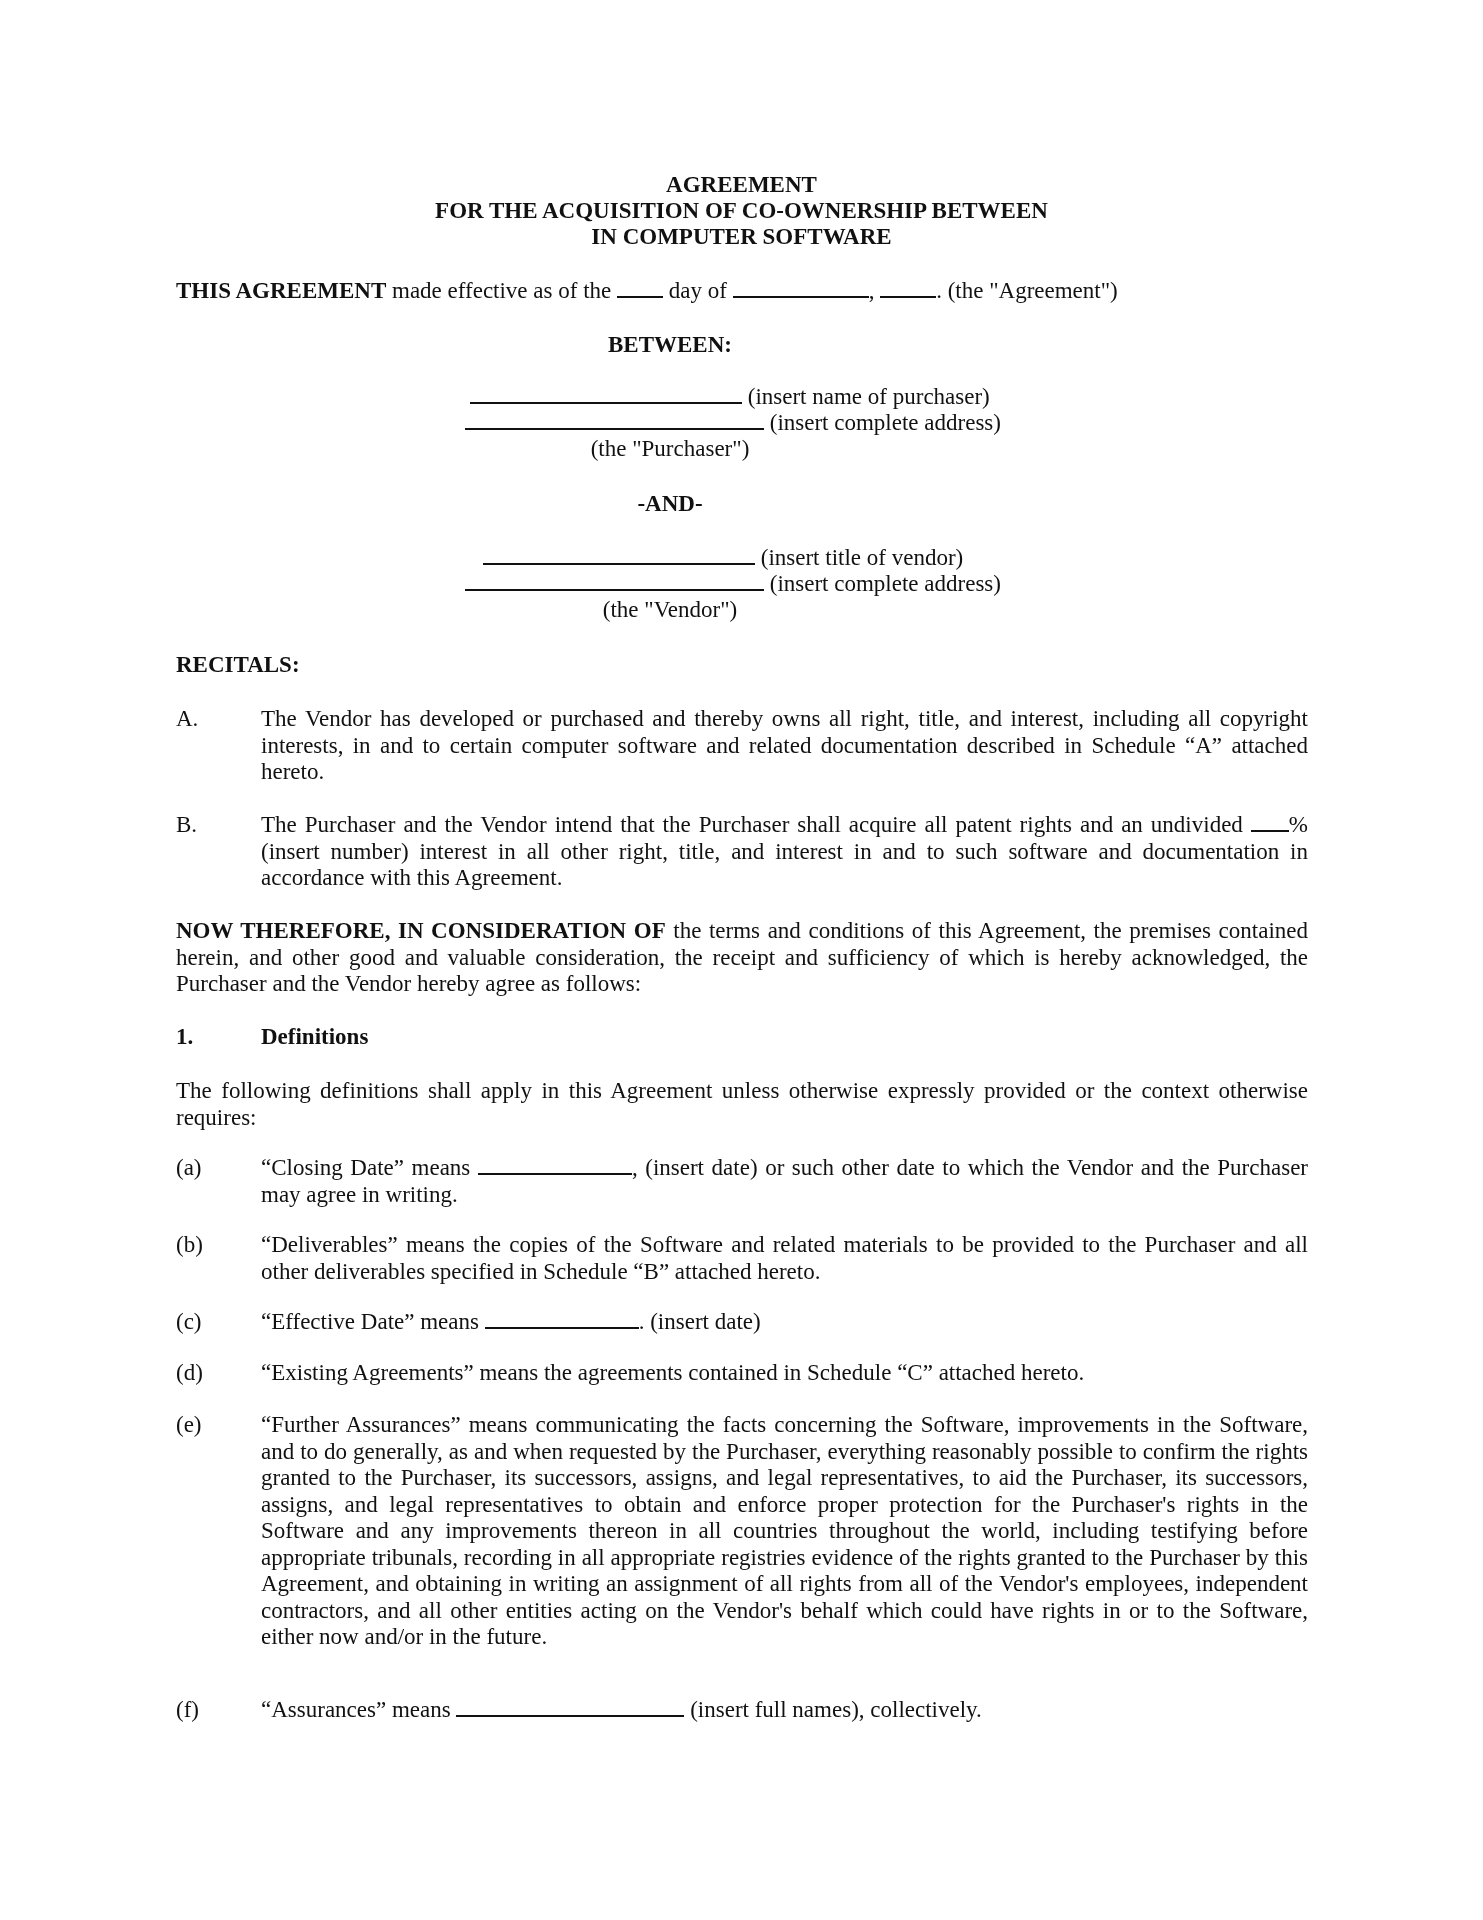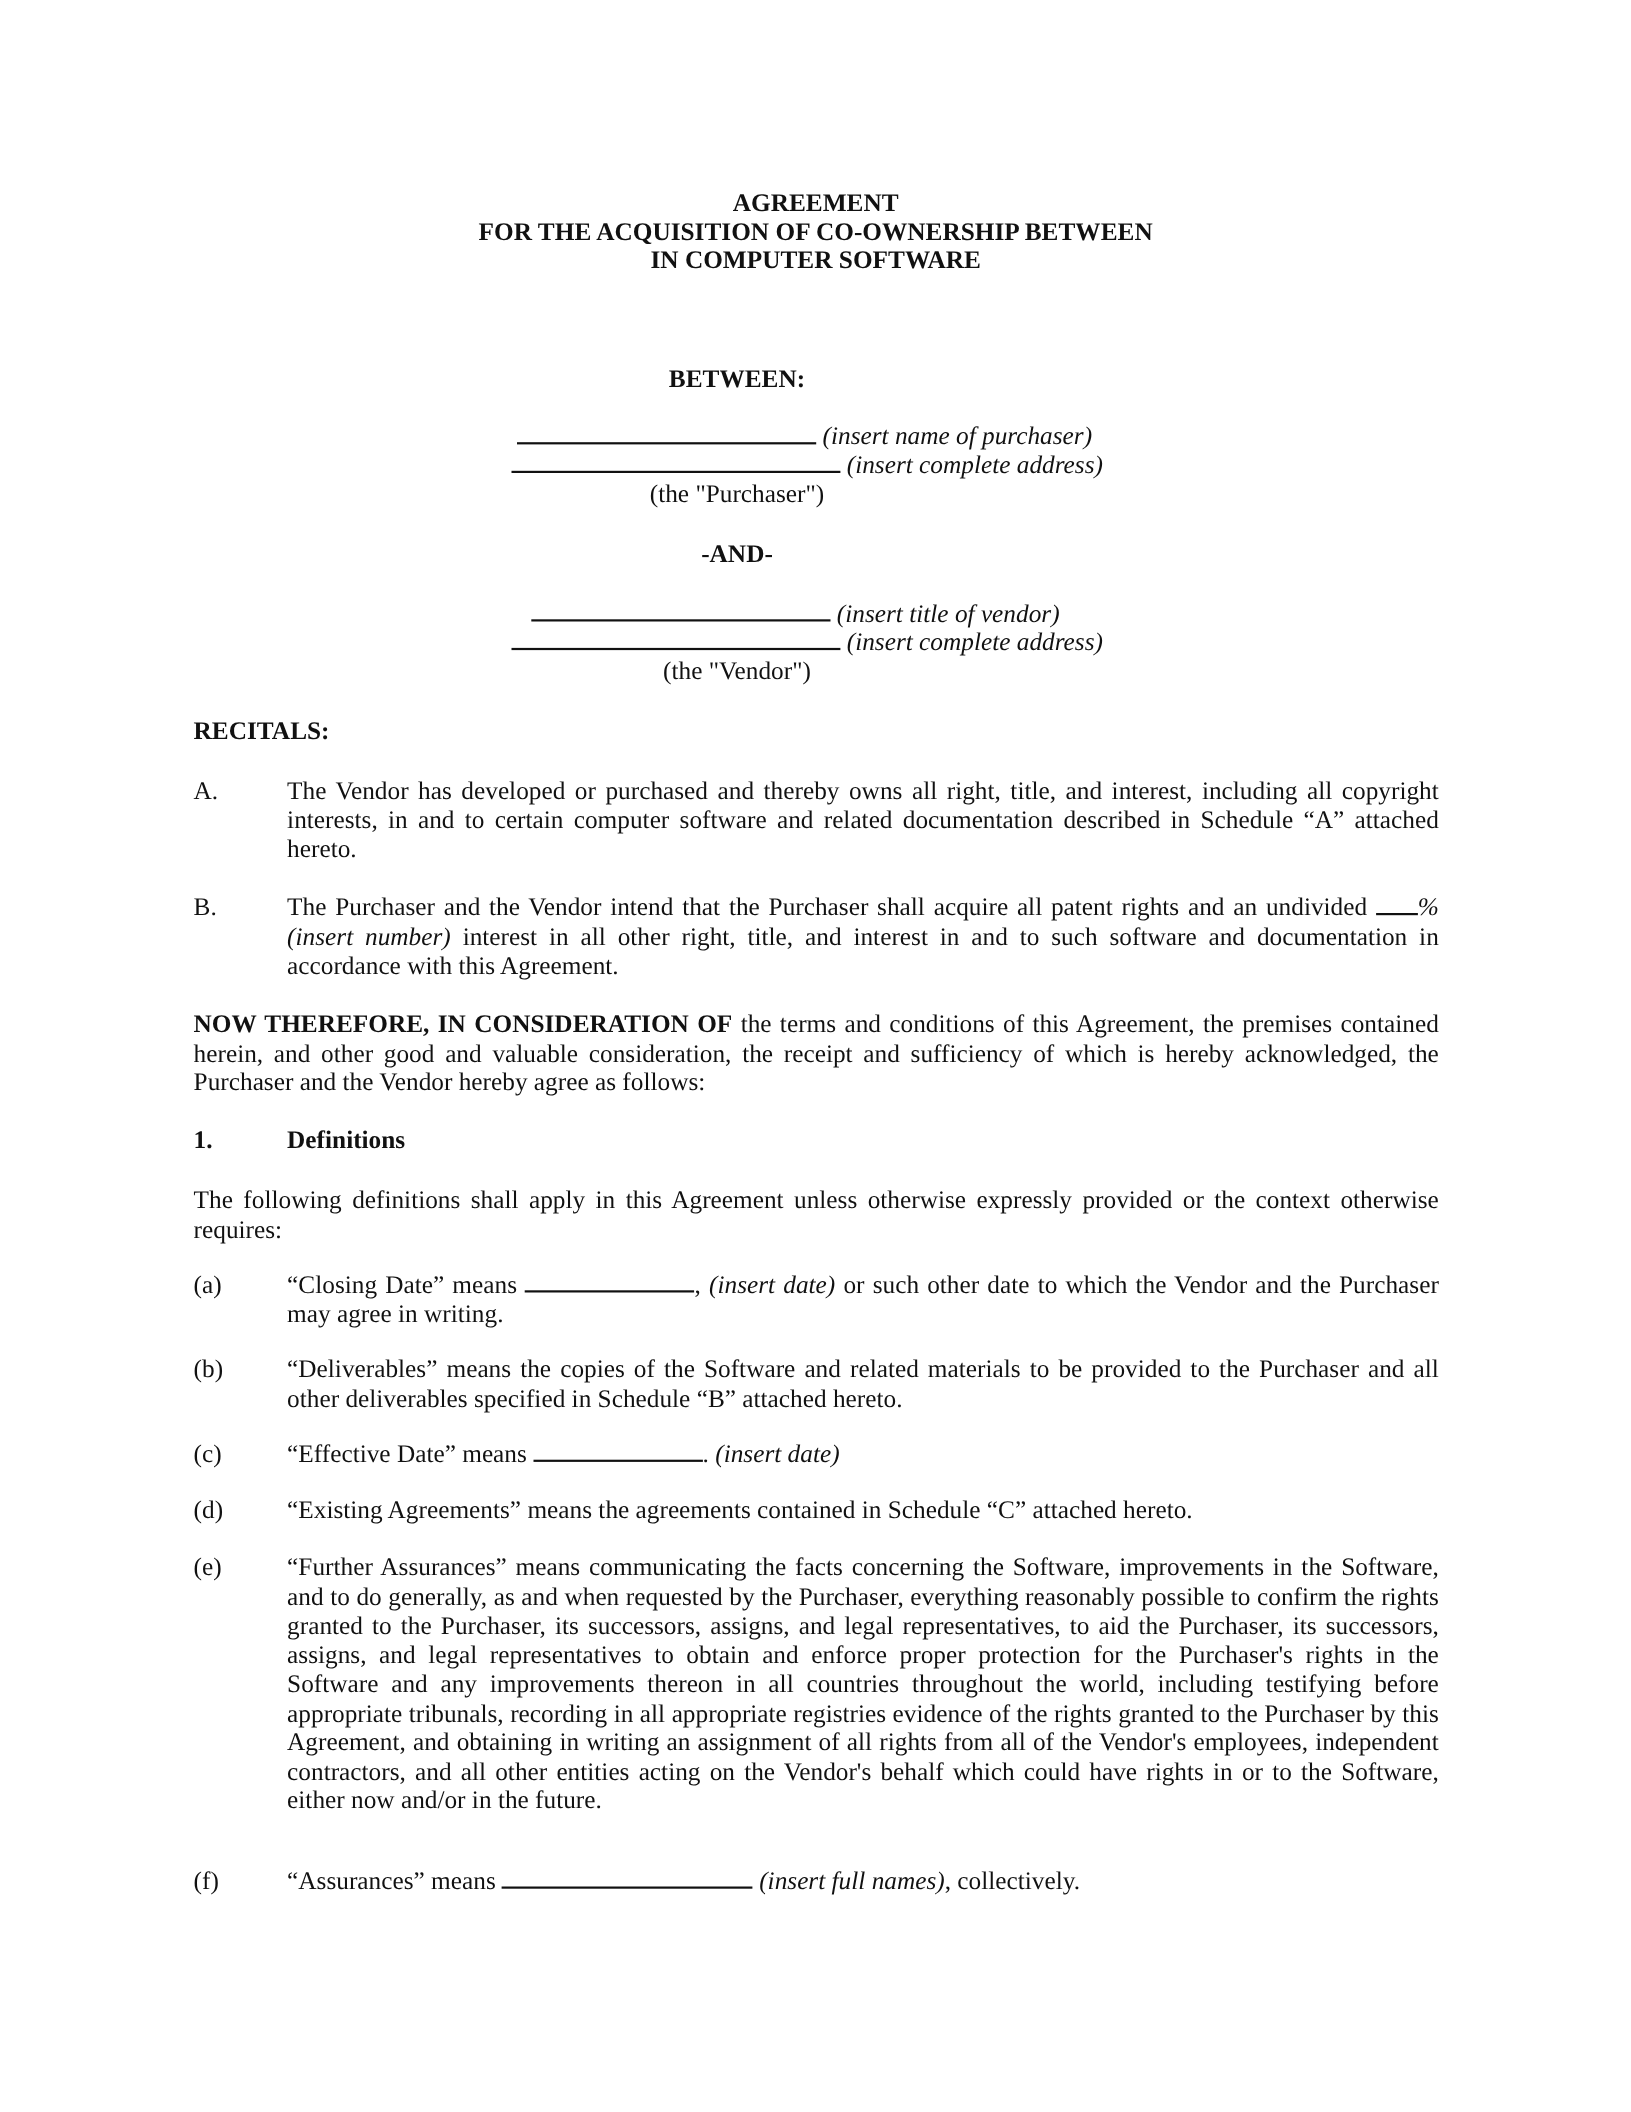--- a/index.html
+++ b/index.html
@@ -6,40 +6,43 @@
   body { width: 1483px; height: 1920px; position: relative; overflow: hidden; }
   .page {
     position: absolute; left: 0; top: 0; width: 1483px; height: 1920px;
     font-family: "Liberation Serif", "DejaVu Serif", serif;
     color: #111111; font-size: 23px; line-height: 26.5px;
   }
   .title { position: absolute; left: 0; width: 1483px; top: 172px; text-align: center; font-weight: bold; font-size: 23px; line-height: 26px; }
   .title div { margin: 0; }
   .blank { display: inline-block; border-bottom: 2px solid #111; vertical-align: baseline; height: 18px; }
   .b { font-weight: bold; }
-  .i { font-style: italic; }
+  .i { }
   .abs { position: absolute; }
   .center { text-align: center; left: 0; width: 1340px; }
   .para { position: absolute; left: 176px; width: 1132px; text-align: justify; text-align-last: left; }
   .item { position: absolute; left: 176px; width: 1132px; }
   .item .lbl { position: absolute; left: 0; top: 0; }
   .item .txt { position: absolute; left: 85px; width: 1047px; text-align: justify; }
   .party-line { position: absolute; white-space: nowrap; }
 </style>
 </head>
 <body>
 
 <div class="page">
 
   <div class="title">
     <div>AGREEMENT</div>
     <div>FOR THE ACQUISITION OF CO-OWNERSHIP BETWEEN</div>
     <div>IN COMPUTER SOFTWARE</div>
   </div>
 
+  <div class="abs" style="left:176px; top:278px; white-space:nowrap;">
+    <span class="b">THIS AGREEMENT</span><span> made effective as of the </span><span class="blank" style="width:46px"></span><span> day of </span><span class="blank" style="width:136px"></span><span>, </span><span class="blank" style="width:56px"></span><span>. (the "Agreement")</span>
+  </div>
 
   <div class="abs center b" style="top:332px;">BETWEEN:</div>
 
   <div class="party-line" style="left:470px; top:384px;">
     <span class="blank" style="width:272px"></span>
     <span class="i">(insert name of purchaser)</span>
   </div>
   <div class="party-line" style="left:465px; top:410px;">
     <span class="blank" style="width:299px"></span>
     <span class="i">(insert complete address)</span>

